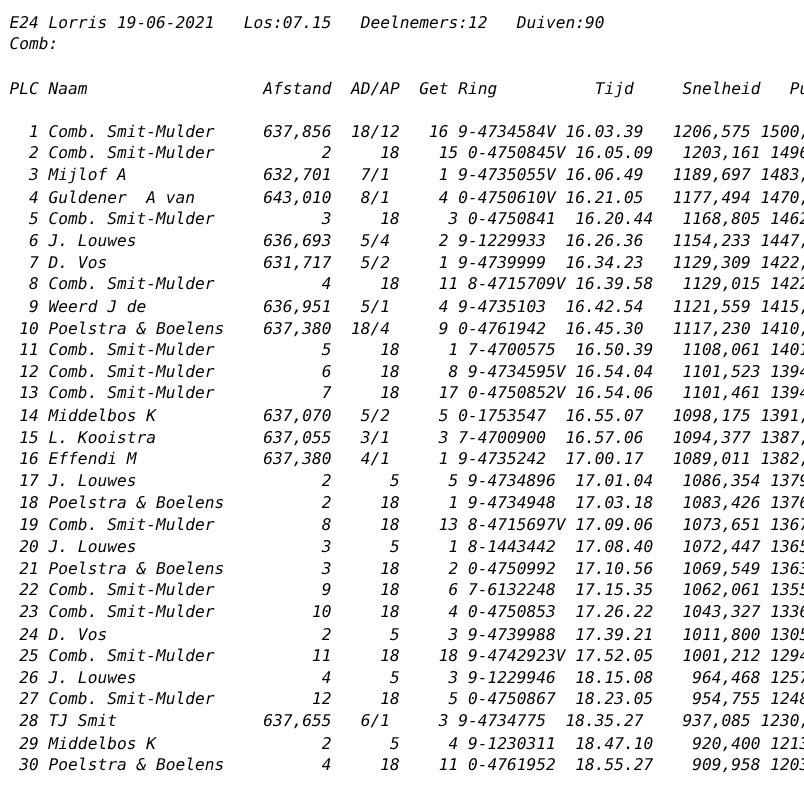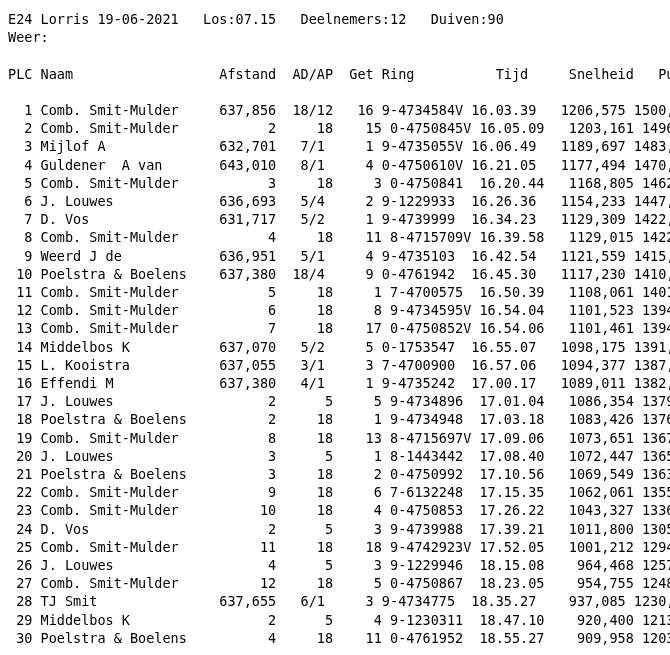--- a/index.html
+++ b/index.html
@@ -12,41 +12,42 @@
     height: 655px;
     font-family: "DejaVu Sans Mono", "Liberation Mono", monospace;
     font-size: 13.5px;
     line-height: 18.2px;
     color: #000000;
     overflow: hidden;
   }
   .page {
     padding: 10px 0 0 8px;
     box-sizing: border-box;
+    font-style: italic;
   }
   .line {
     white-space: pre;
     font-family: "DejaVu Sans Mono", "Liberation Mono", monospace;
   }
   .header-line {
     white-space: pre;
   }
   .spacer {
     height: 18.2px;
   }
   .rows .line {
     white-space: pre;
   }
 </style>
 </head>
 <body>
 
 <div class="page">
   <div class="line header-line">E24 Lorris 19-06-2021   Los:07.15   Deelnemers:12   Duiven:90</div>
-  <div class="line header-line">Weer:</div>
+  <div class="line header-line">Comb:</div>
   <div class="spacer"></div>
   <div class="line header-line">PLC Naam                  Afstand  AD/AP  Get Ring          Tijd     Snelheid   Punten</div>
   <div class="spacer"></div>
   <div class="rows">
     <div class="line">  1 Comb. Smit-Mulder     637,856  18/12   16 9-4734584V 16.03.39   1206,575 1500,0</div>
     <div class="line">  2 Comb. Smit-Mulder           2     18    15 0-4750845V 16.05.09   1203,161 1496,6</div>
     <div class="line">  3 Mijlof A              632,701   7/1     1 9-4735055V 16.06.49   1189,697 1483,1</div>
     <div class="line">  4 Guldener  A van       643,010   8/1     4 0-4750610V 16.21.05   1177,494 1470,9</div>
     <div class="line">  5 Comb. Smit-Mulder           3     18     3 0-4750841  16.20.44   1168,805 1462,2</div>
     <div class="line">  6 J. Louwes             636,693   5/4     2 9-1229933  16.26.36   1154,233 1447,7</div>

